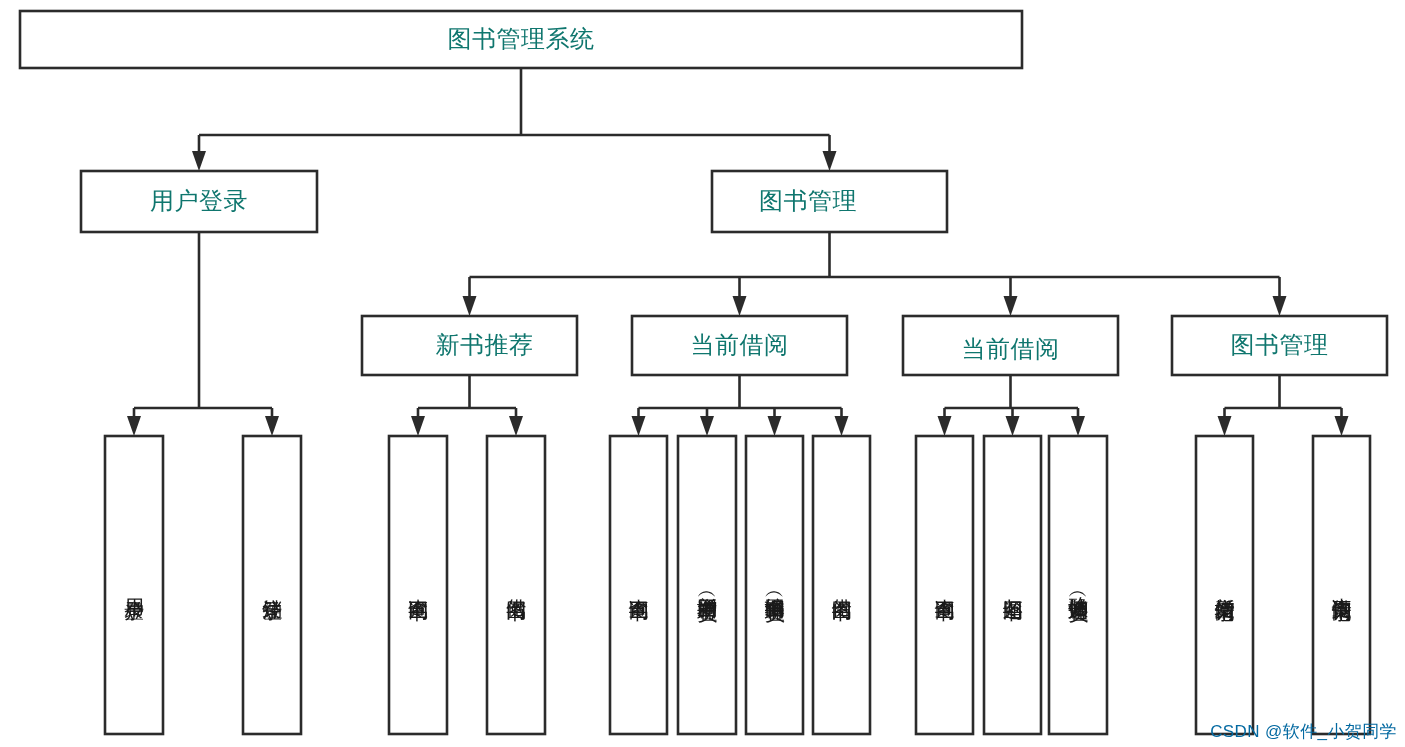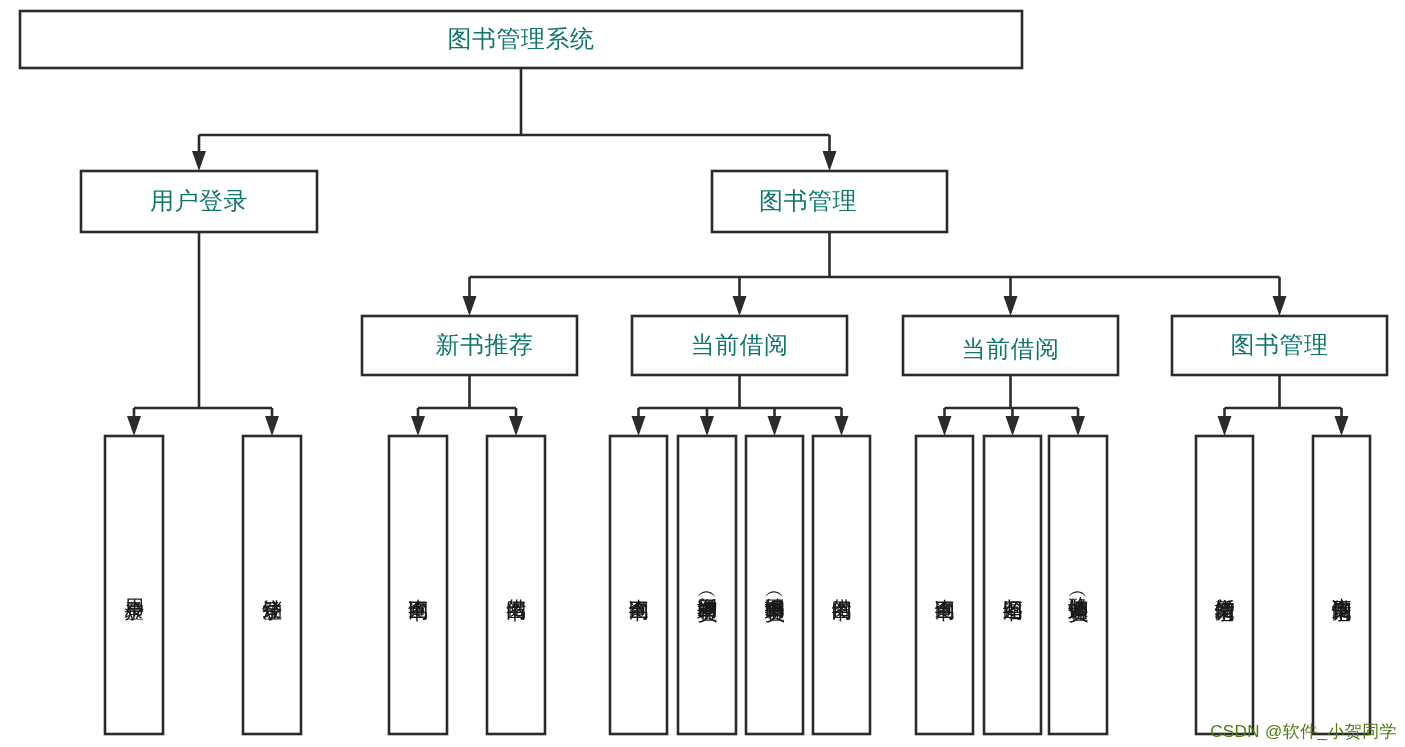--- a/index.html
+++ b/index.html
@@ -62,21 +62,21 @@
     line-height: 1.18;
     letter-spacing: 1px;
     writing-mode: vertical-rl;
     text-orientation: upright;
     pointer-events: none;
   }
   .watermark {
     position: absolute;
     right: 8px;
     bottom: 4px;
-    color: #4d7c0f;
+    color: #0369a1;
     font-size: 17px;
     letter-spacing: 0.4px;
     white-space: nowrap;
     pointer-events: none;
   }
 </style>
 </head>
 <body>
 
 <div id="diagram-root">

